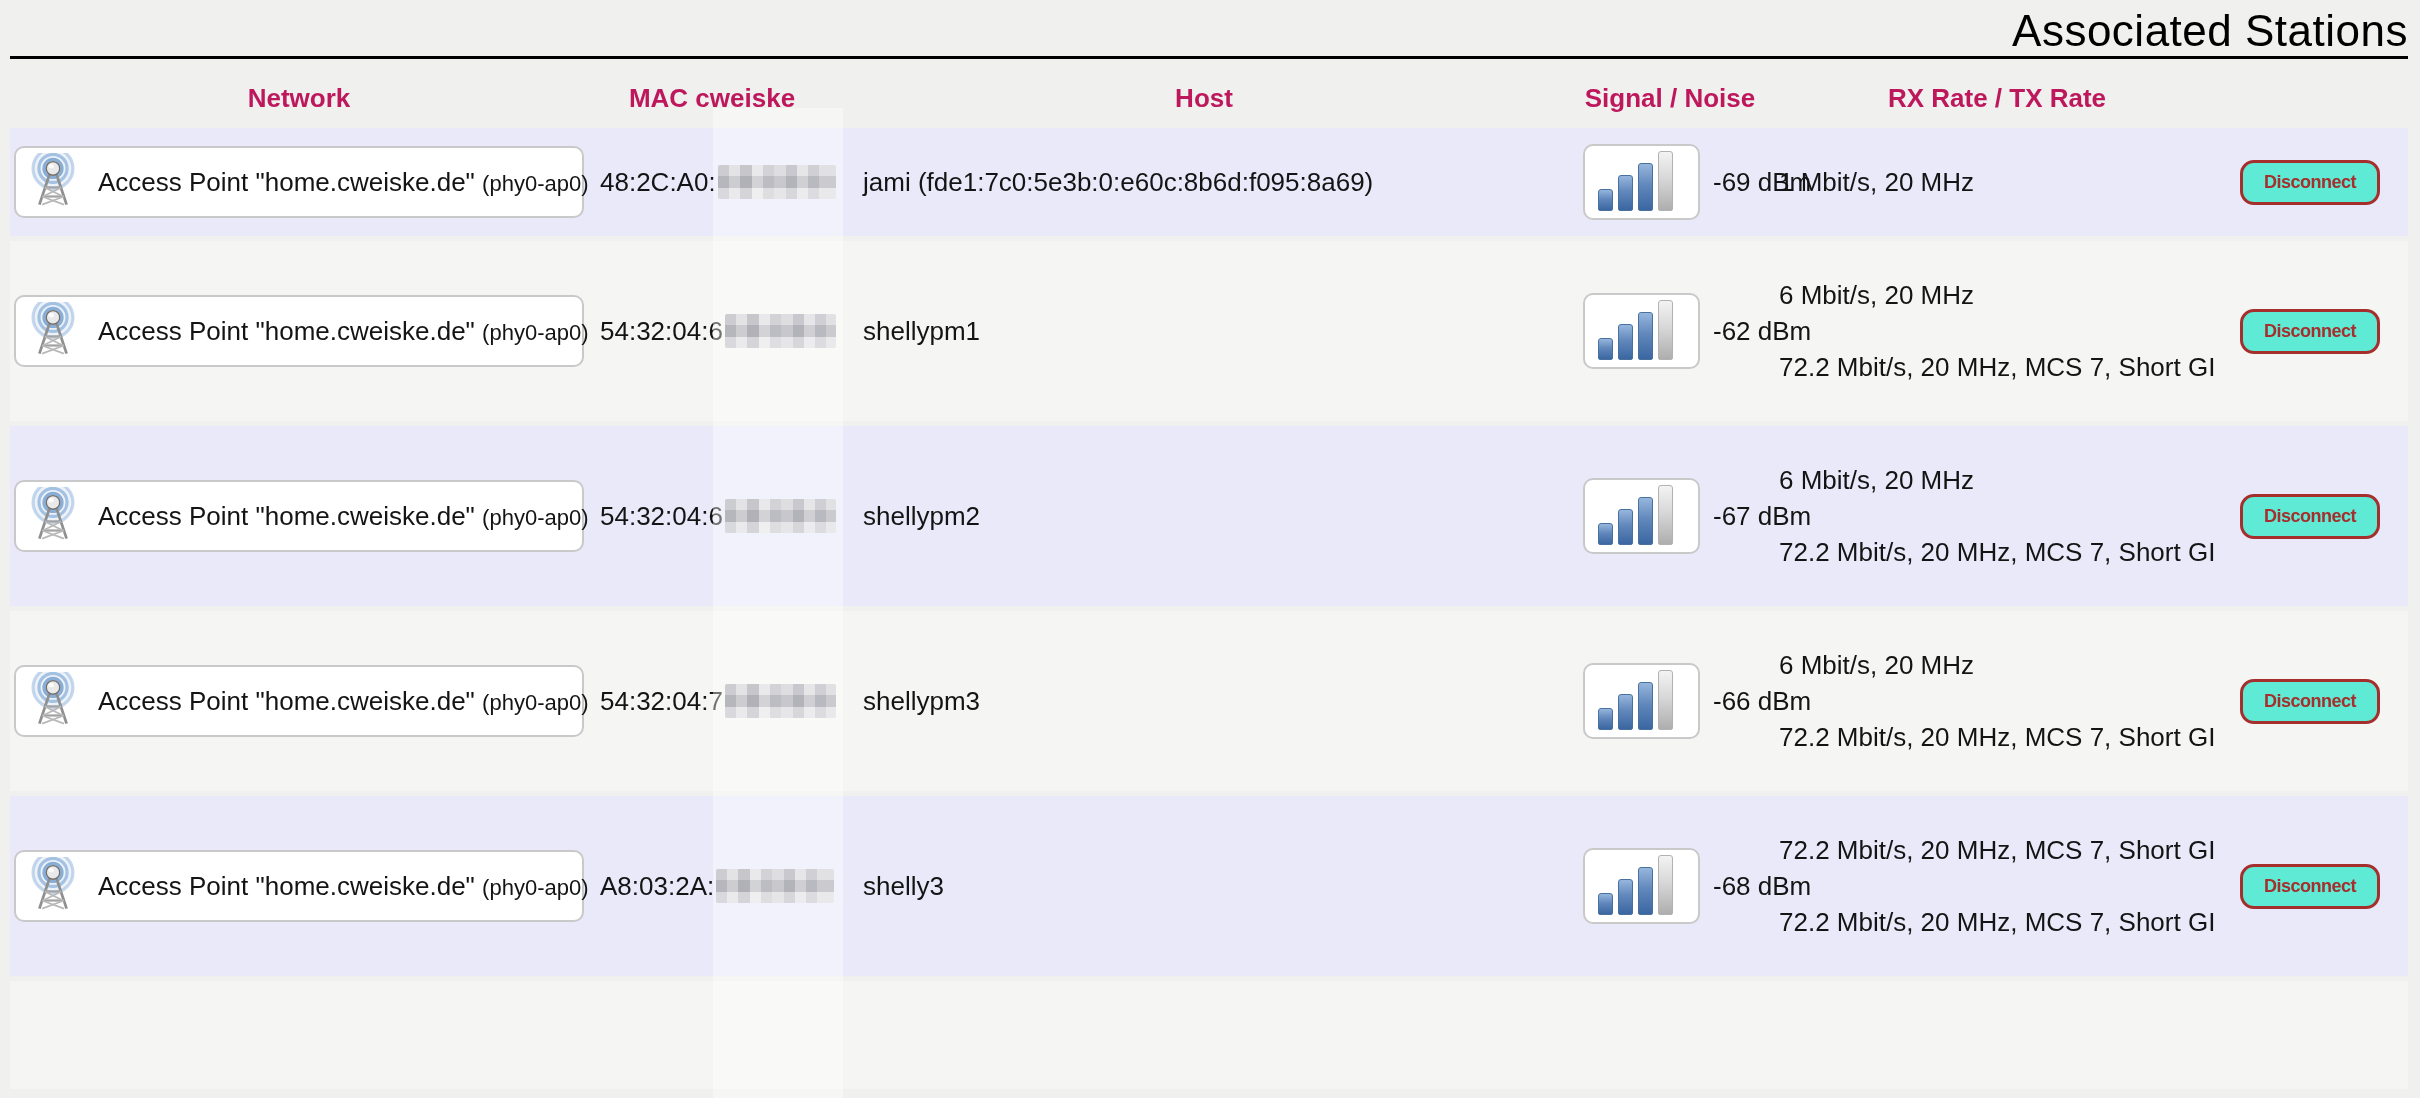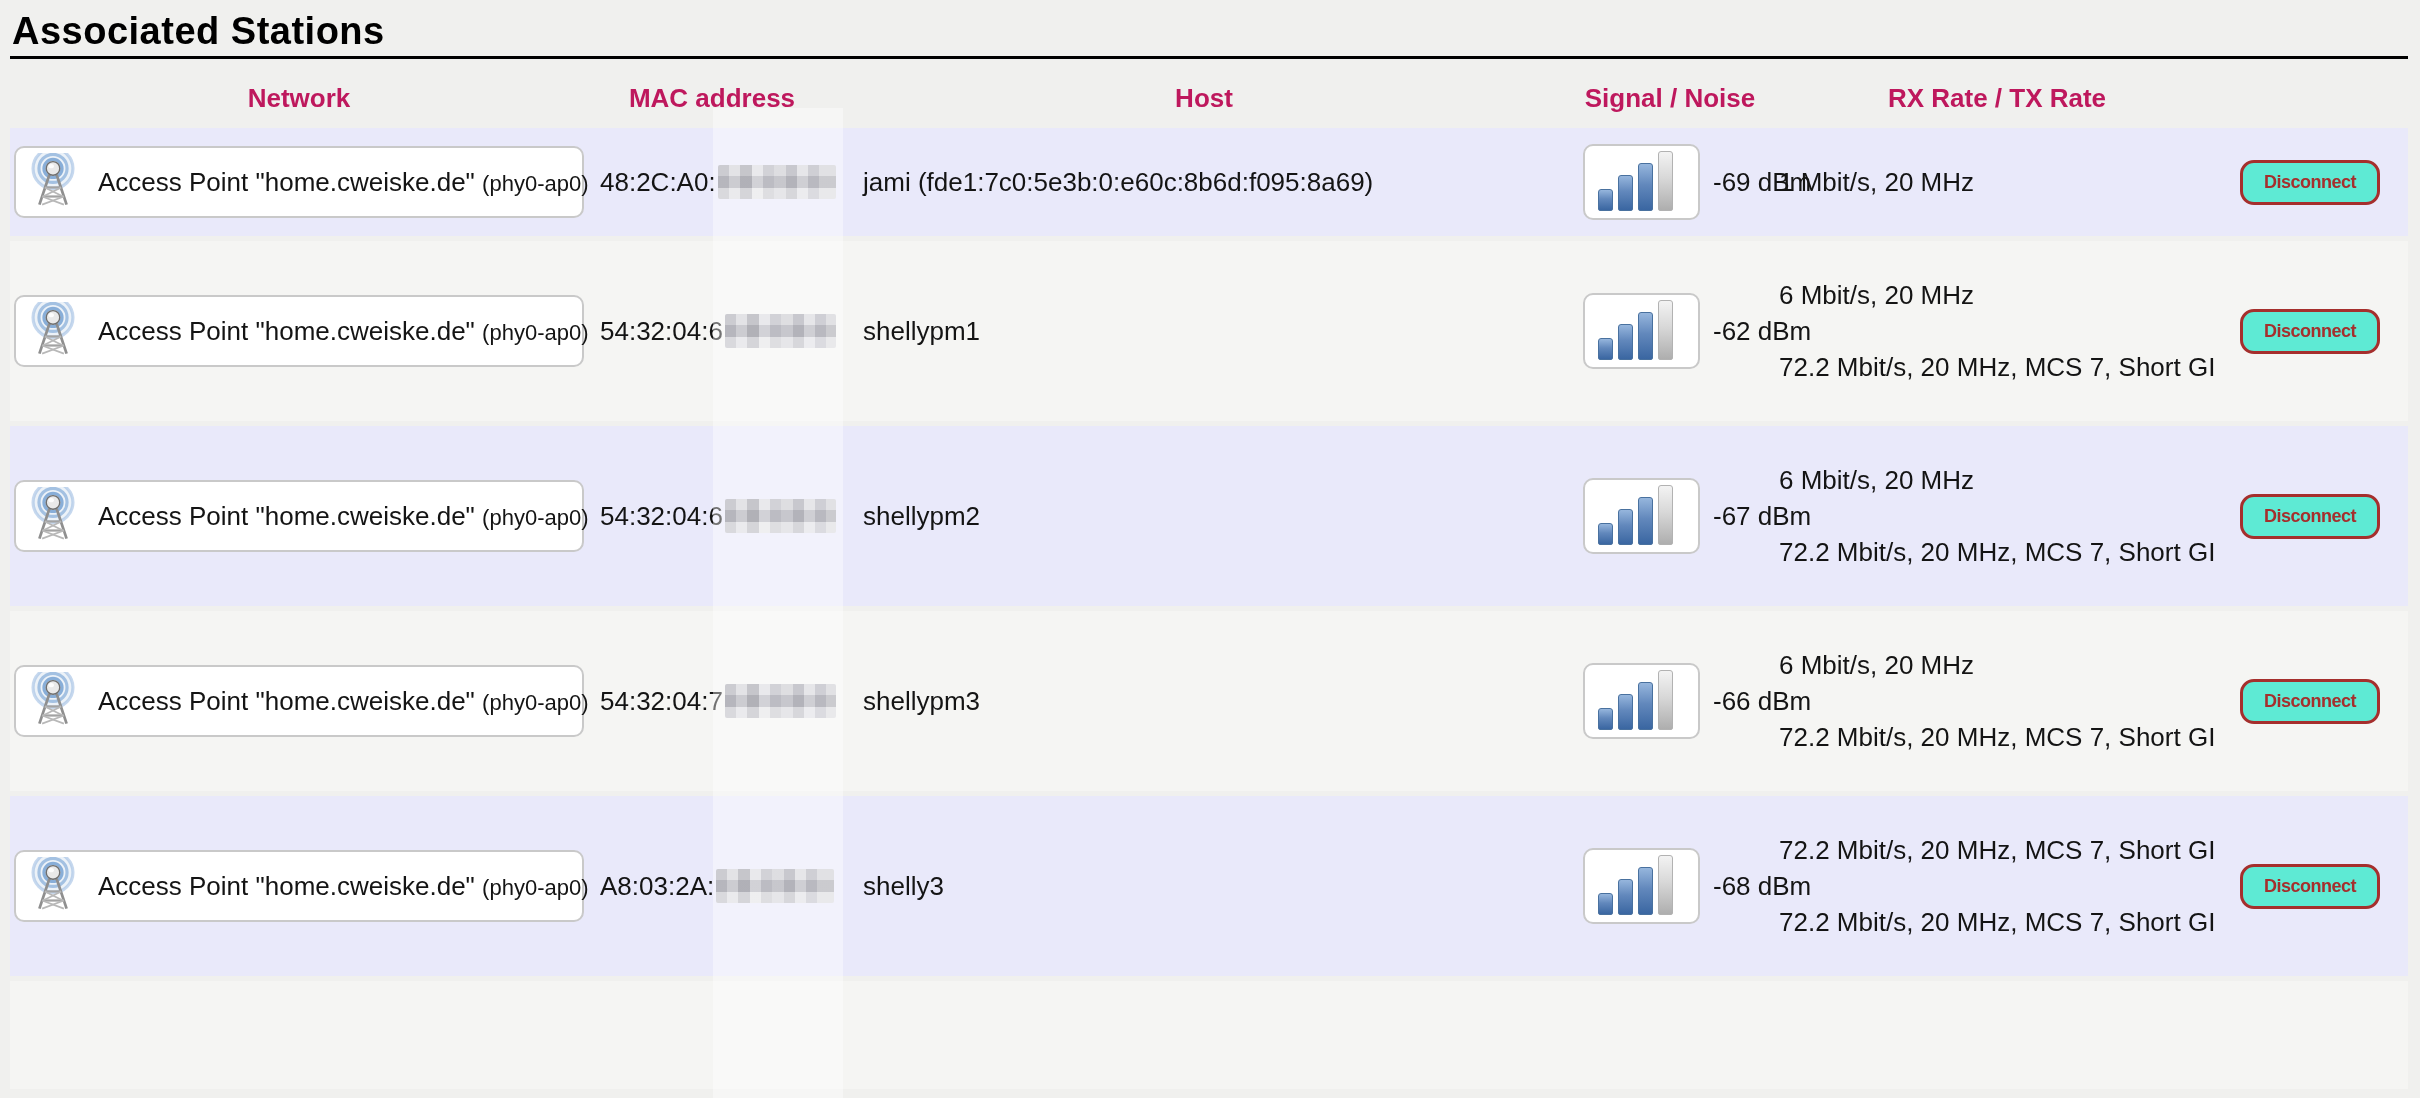--- a/index.html
+++ b/index.html
@@ -13,22 +13,22 @@
   *{box-sizing:border-box;}
   html,body{margin:0;padding:0;}
   body{
     width:2420px;height:1098px;overflow:hidden;position:relative;
     background:var(--page-bg);
     font-family:"Liberation Sans",sans-serif;
     color:var(--text);
   }
   .wrap{padding:6px 12px 0 10px;}
   h2.page-title{
-    font-size:38px;font-weight:bold;color:#000;
-    margin:4px 0 0 2px;line-height:42px;letter-spacing:.5px;
+    font-size:44px;font-weight:normal;color:#000;
+    margin:4px 0 0 2px;line-height:42px;letter-spacing:.5px;text-align:right;
   }
   .rule{border-bottom:3px solid #000;margin-top:4px;}
   .thead,.tr{
     display:grid;
     grid-template-columns:578px 248px 736px 196px 458px 182px;
   }
   .thead{
     padding:24px 0 14px 0;
     font-weight:bold;font-size:26px;color:#be185d;
   }
@@ -82,21 +82,21 @@
 </style>
 </head>
 <body>
 
 <div class="wrap">
   <h2 class="page-title">Associated Stations</h2>
   <div class="rule"></div>
 
   <div class="thead">
     <div class="th">Network</div>
-    <div class="th">MAC address</div>
+    <div class="th">MAC cweiske</div>
     <div class="th">Host</div>
     <div class="th">Signal / Noise</div>
     <div class="th">RX Rate / TX Rate</div>
     <div class="th"></div>
   </div>
 
   <div class="tbody">
       <div class="tr alt" style="min-height: 104px;">
     <div class="td network">
       <div class="net-box">

